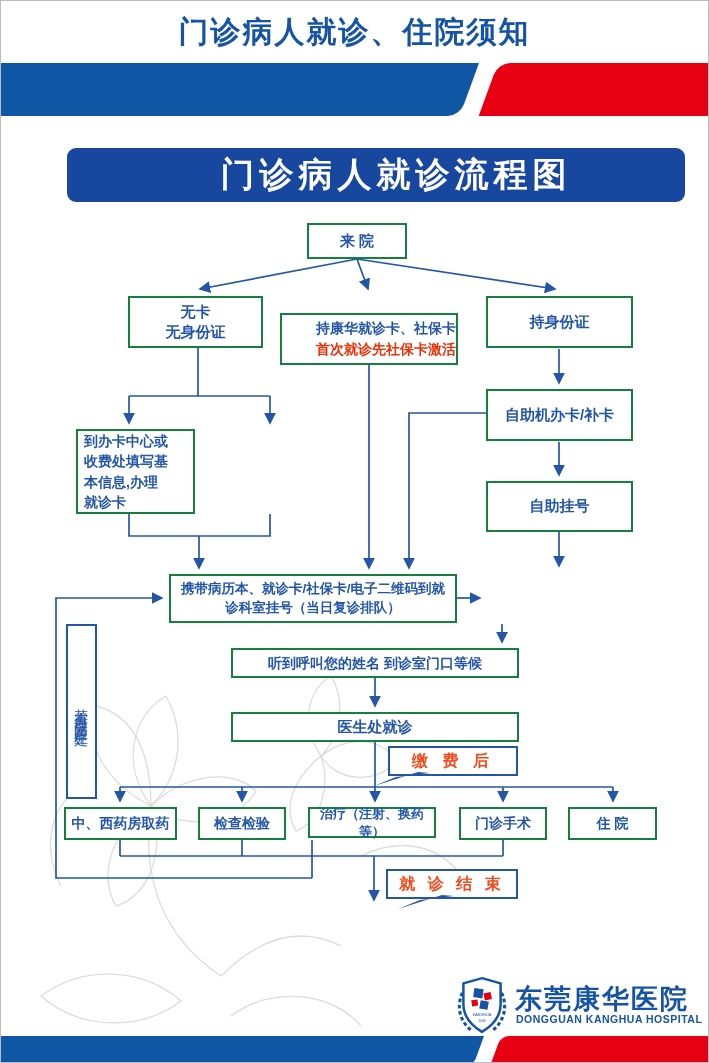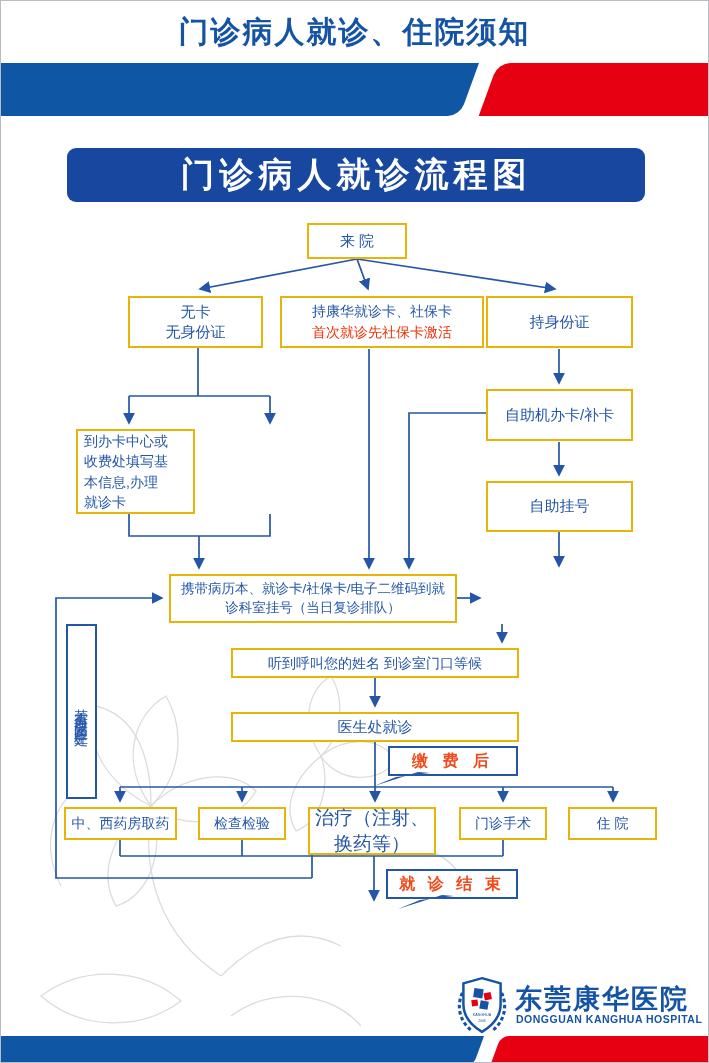--- a/index.html
+++ b/index.html
@@ -7,25 +7,25 @@
         border:1px solid #b9bcc4;box-sizing:border-box;
         font-family:"Liberation Sans","DejaVu Sans",sans-serif;}
   
   .hdr-title{position:absolute;left:0;top:11px;width:100%;text-align:center;
              font-size:30px;font-weight:bold;color:#1553a5;letter-spacing:2px;z-index:3;}
   .band{position:absolute;height:53px;top:62px;transform:skewX(-20deg);transform-origin:top left;z-index:1;}
   .band.blue{left:-40px;width:518px;background:#0f57a5;border-bottom-right-radius:12px;}
   .band.red{left:497px;width:280px;background:#e60012;border-top-left-radius:12px;}
   .flow-title{position:absolute;left:66px;top:147px;width:578px;height:54px;background:#17479e;
               border-radius:9px;color:#fff;font-size:34px;font-weight:bold;letter-spacing:5px;
-              display:flex;align-items:center;justify-content:center;z-index:3;}
+              display:flex;align-items:center;justify-content:center;z-index:3;padding-left:40px;}
   
-  .bx{position:absolute;border:2px solid #eab308;background:#fff;color:#2456a8;
+  .bx{position:absolute;border:2px solid #15803d;background:#fff;color:#2456a8;
       box-sizing:border-box;display:flex;flex-direction:column;align-items:center;justify-content:center;
-      text-align:center;font-size:15px;line-height:1.35;z-index:2;}
+      text-align:center;font-size:15px;line-height:1.35;z-index:2;font-weight:bold;}
   .bx .red-line{color:#ee3008;font-size:14px;margin-top:2px;}
   .bx.small-text{font-size:14px;}
   .bx.left-text{align-items:flex-start;text-align:left;padding:4px 6px;font-size:14px;line-height:1.45;}
   .vbox{position:absolute;border:2px solid #2456a8;background:#fff;color:#2456a8;box-sizing:border-box;
         writing-mode:vertical-rl;text-orientation:upright;display:flex;align-items:center;justify-content:center;
         font-size:14px;letter-spacing:3px;z-index:2;}
   .callout{position:absolute;border:2px solid #2456a8;background:#fff;box-sizing:border-box;
            display:flex;align-items:center;justify-content:center;z-index:3;
            color:#f04a1a;font-size:16px;font-weight:bold;letter-spacing:5px;}
   .callout svg.tail{position:absolute;}
@@ -112,21 +112,21 @@
 
   <div class="bx" style="left:306px;top:222px;width:100px;height:36px;">
     <span>来 院</span>
   </div>
 
   <div class="bx" style="left:127px;top:295px;width:135px;height:52px;">
     <span>无卡</span>
     <span>无身份证</span>
   </div>
 
-  <div class="bx small-text" style="left:279px;top:295px;width:204px;height:52px;">
+  <div class="bx small-text" style="left:279px;top:312px;width:178px;height:52px;align-items:flex-end;">
     <span>持康华就诊卡、社保卡</span>
     <span class="red-line">首次就诊先社保卡激活</span>
   </div>
 
   <div class="bx" style="left:485px;top:295px;width:147px;height:52px;">
     <span>持身份证</span>
   </div>
 
   <div class="bx" style="left:485px;top:388px;width:147px;height:52px;">
     <span>自助机办卡/补卡</span>
@@ -168,21 +168,21 @@
   <div class="vbox" style="left:65px;top:623px;width:31px;height:175px;">
     <span>若需再次返回医生处</span>
   </div>
 
   <div class="bx small-text" style="left:63px;top:806px;width:113px;height:33px;">
     <span>中、西药房取药</span>
   </div>
   <div class="bx small-text" style="left:197px;top:806px;width:88px;height:33px;">
     <span>检查检验</span>
   </div>
-  <div class="bx" style="left:307px;top:806px;width:128px;height:48px;font-size:19px;">
+  <div class="bx" style="left:307px;top:806px;width:128px;height:31px;font-size:13px;">
     <span>治疗（注射、换药等）</span>
   </div>
   <div class="bx small-text" style="left:458px;top:806px;width:88px;height:33px;">
     <span>门诊手术</span>
   </div>
   <div class="bx small-text" style="left:567px;top:806px;width:89px;height:33px;">
     <span>住 院</span>
   </div>
 
   <div class="callout" style="left:385px;top:868px;width:132px;height:30px;letter-spacing:4px;">

